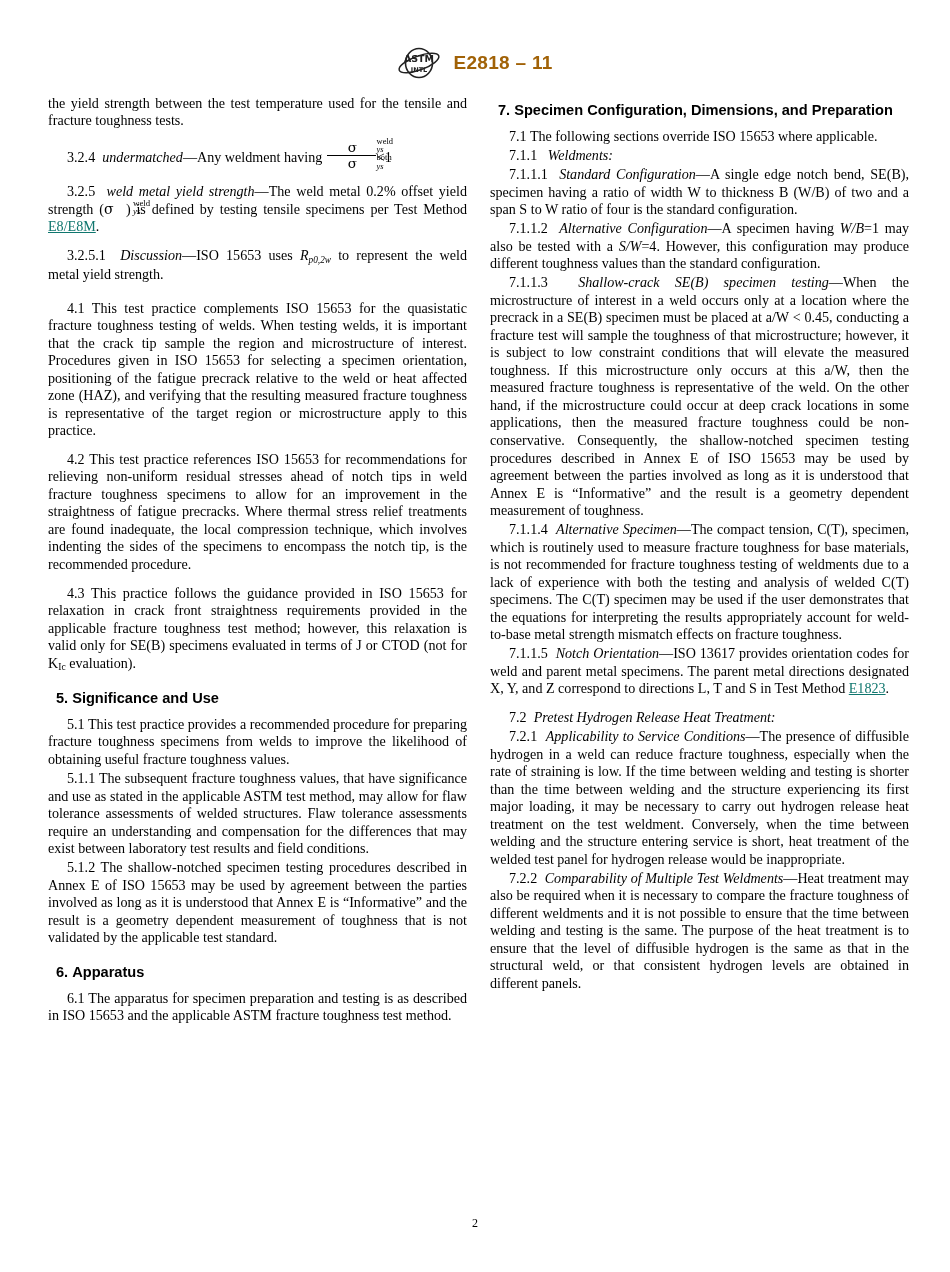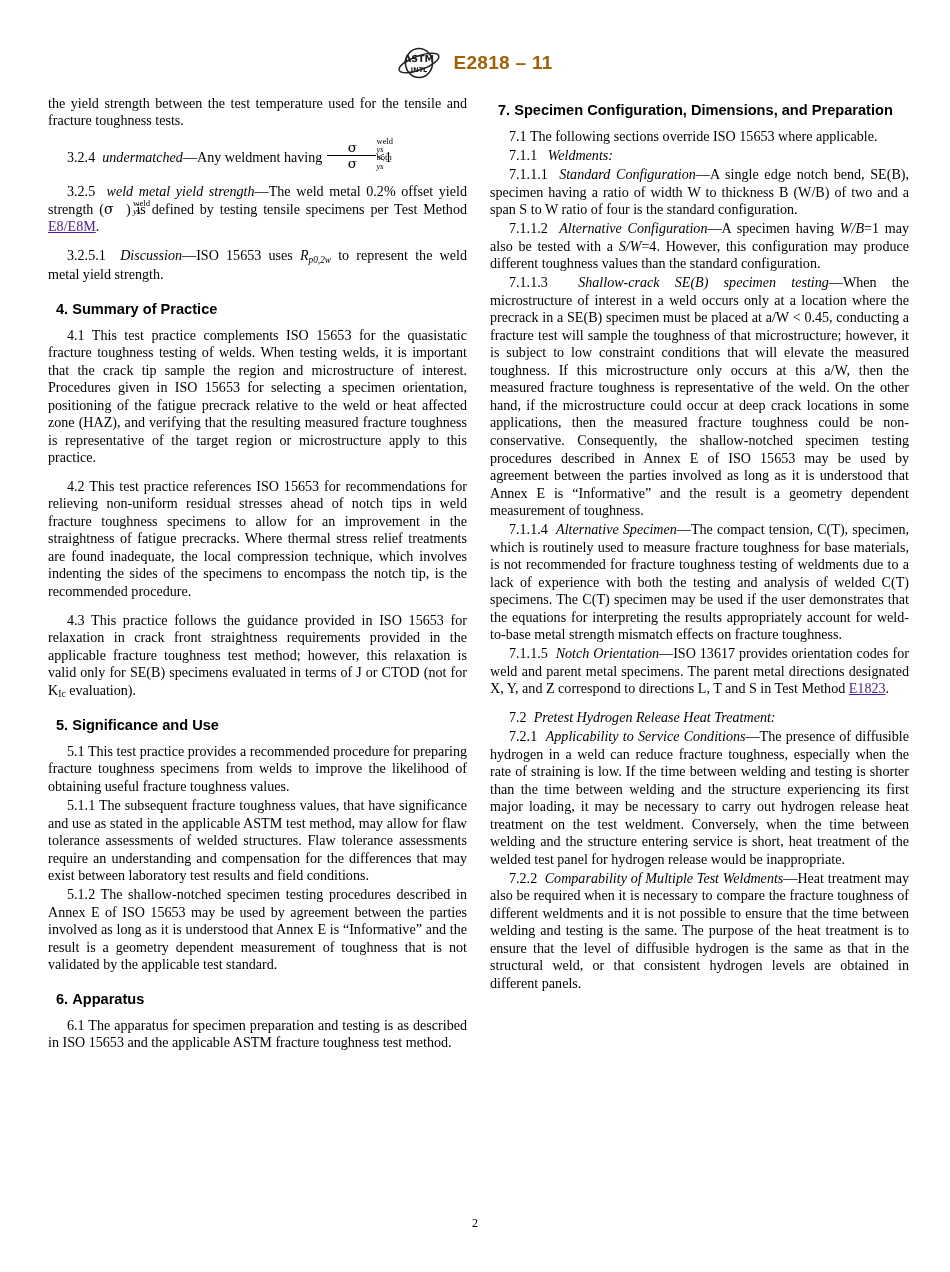--- a/index.html
+++ b/index.html
@@ -84,21 +84,21 @@
     margin: 8px;
     padding: 0;
     line-height: 1.3;
   }
   .sec-wrap { margin-top: 16px; }
   .sec-wrap.first { margin-top: 0; }
   .sec-head-num { margin-right: 4px; }
 
   .it { font-style: italic; }
   .link {
-    color: #4c1d95;
+    color: #0f766e;
   }
 
   
   .sym {
     font-family: "DejaVu Serif", "Liberation Serif", serif;
     font-style: normal;
   }
   .supsub {
     display: inline-block;
     position: relative;
@@ -203,23 +203,20 @@
         <span>3.2.5</span>
         <span>&nbsp;</span><span class="it">weld metal yield strength</span><span>—</span><span>The weld metal 0.2% offset yield strength (</span><span class="sym">σ</span><span class="supsub narrow"><span class="sup">weld</span><span class="sub">ys</span></span><span>) is defined by testing tensile specimens per Test Method </span><a class="link" href="#">E8/E8M</a><span>.</span>
       </p>
 
       <p class="para gap">
         <span>3.2.5.1</span>
         <span>&nbsp;</span><span class="it">Discussion</span><span>—</span><span>ISO 15653 uses </span><span class="it">R</span><span class="rsub">p0,2w</span><span> to represent the weld metal yield strength.</span>
       </p>
 
       <div class="sec-wrap">
-        <h3 class="section-head">
-          <span class="sec-head-num">4.</span><span>Summary of Practice</span>
-        </h3>
         <p class="para" style="margin-top:8px">4.1  This test practice complements ISO 15653 for the quasistatic fracture toughness testing of welds. When testing welds, it is important that the crack tip sample the region and microstructure of interest. Procedures given in ISO 15653 for selecting a specimen orientation, positioning of the fatigue precrack relative to the weld or heat affected zone (HAZ), and verifying that the resulting measured fracture toughness is representative of the target region or microstructure apply to this practice.</p>
         <p class="para gap">4.2  This test practice references ISO 15653 for recommendations for relieving non-uniform residual stresses ahead of notch tips in weld fracture toughness specimens to allow for an improvement in the straightness of fatigue precracks. Where thermal stress relief treatments are found inadequate, the local compression technique, which involves indenting the sides of the specimens to encompass the notch tip, is the recommended procedure.</p>
         <p class="para gap">
           <span>4.3  This practice follows the guidance provided in ISO 15653 for relaxation in crack front straightness requirements provided in the applicable fracture toughness test method; however, this relaxation is valid only for SE(B) specimens evaluated in terms of J or CTOD (not for K</span><span class="ksub">Ic</span><span> evaluation).</span>
         </p>
       </div>
 
       <div class="sec-wrap">
         <h3 class="section-head">
           <span class="sec-head-num">5.</span><span>Significance and Use</span>

